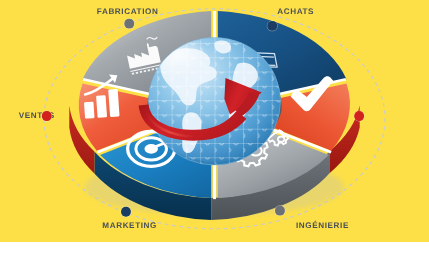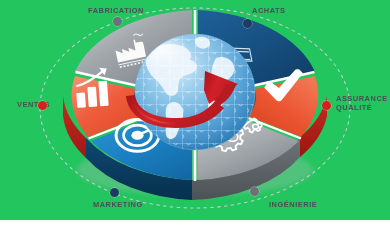--- a/index.html
+++ b/index.html
@@ -8,21 +8,21 @@
     padding: 0;
     background: #ffffff;
   }
   body {
     font-family: "Liberation Sans", sans-serif;
   }
   #stage {
     position: relative;
     width: 390px;
     height: 220px;
-    background: #22c55e;
+    background: #fde047;
     overflow: hidden;
   }
   #stage svg.layer {
     position: absolute;
     left: 0;
     top: 0;
     width: 390px;
     height: 220px;
     display: block;
   }
@@ -365,21 +365,20 @@
 
   <div class="label lbl-fabrication">FABRICATION</div>
   <div class="dot dot-fabrication" style="background:#6b7177"></div>
 
   <div class="label lbl-achats">ACHATS</div>
   <div class="dot dot-achats" style="background:#1b3c63"></div>
 
   <div class="label lbl-ventes">VENTES</div>
   <div class="dot dot-ventes" style="background:#d3221d"></div>
 
-  <div class="label lbl-qualite two-line">ASSURANCE QUALITÉ</div>
   <div class="dot dot-qualite" style="background:#d3221d"></div>
 
   <div class="label lbl-marketing">MARKETING</div>
   <div class="dot dot-marketing" style="background:#1b3c63"></div>
 
   <div class="label lbl-ingenierie">INGÉNIERIE</div>
   <div class="dot dot-ingenierie" style="background:#6b7177"></div>
 
 </div>
 

